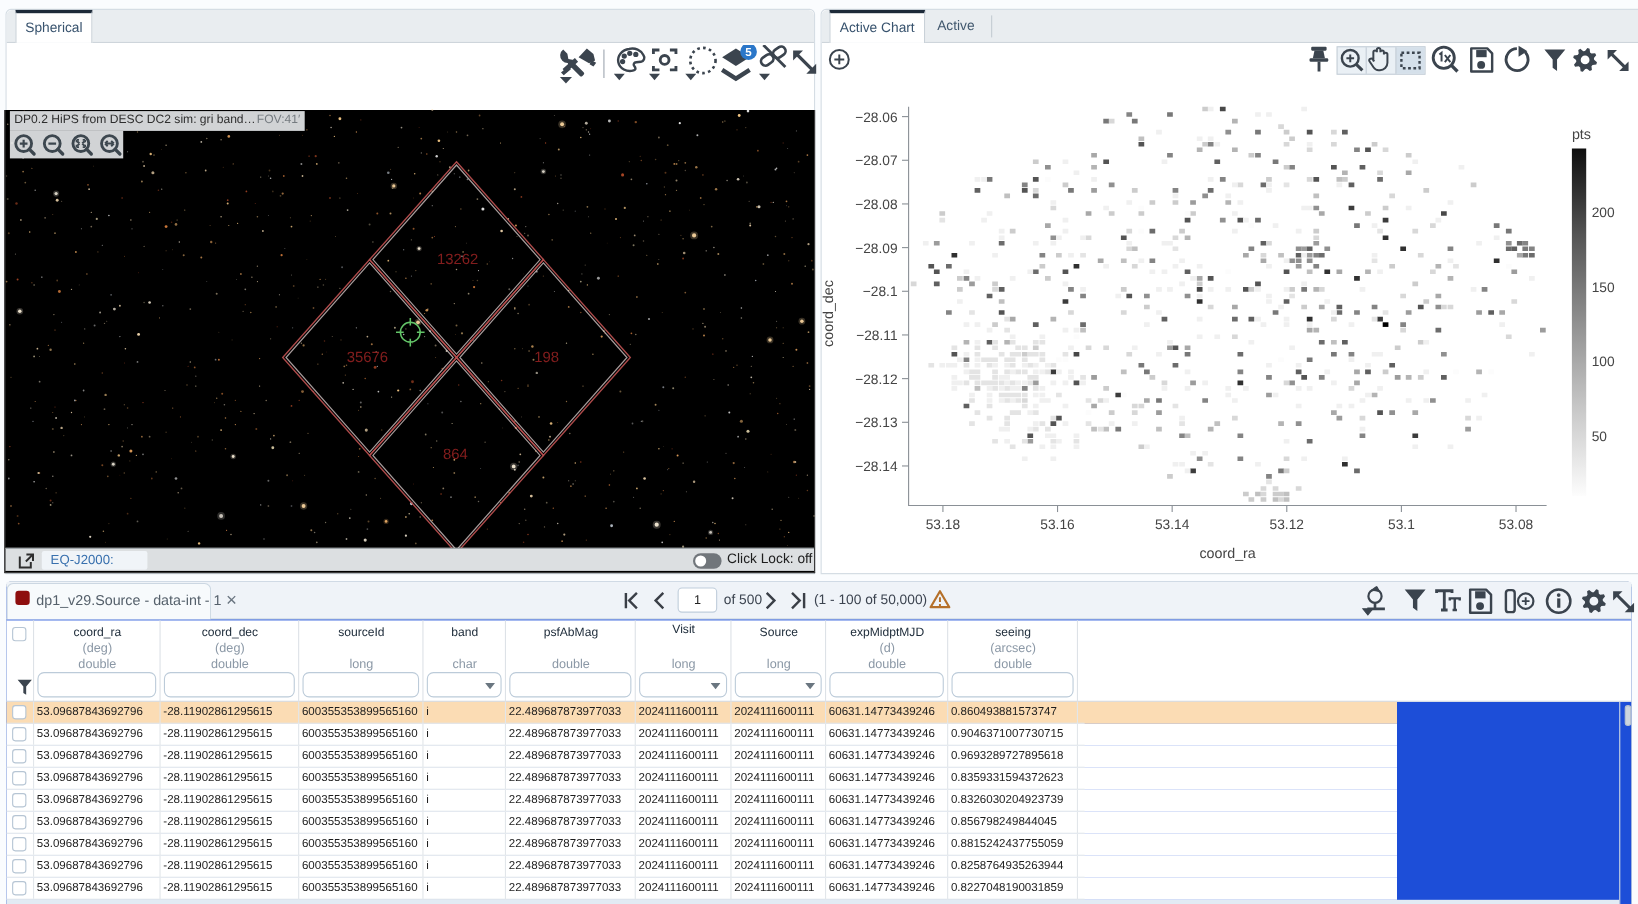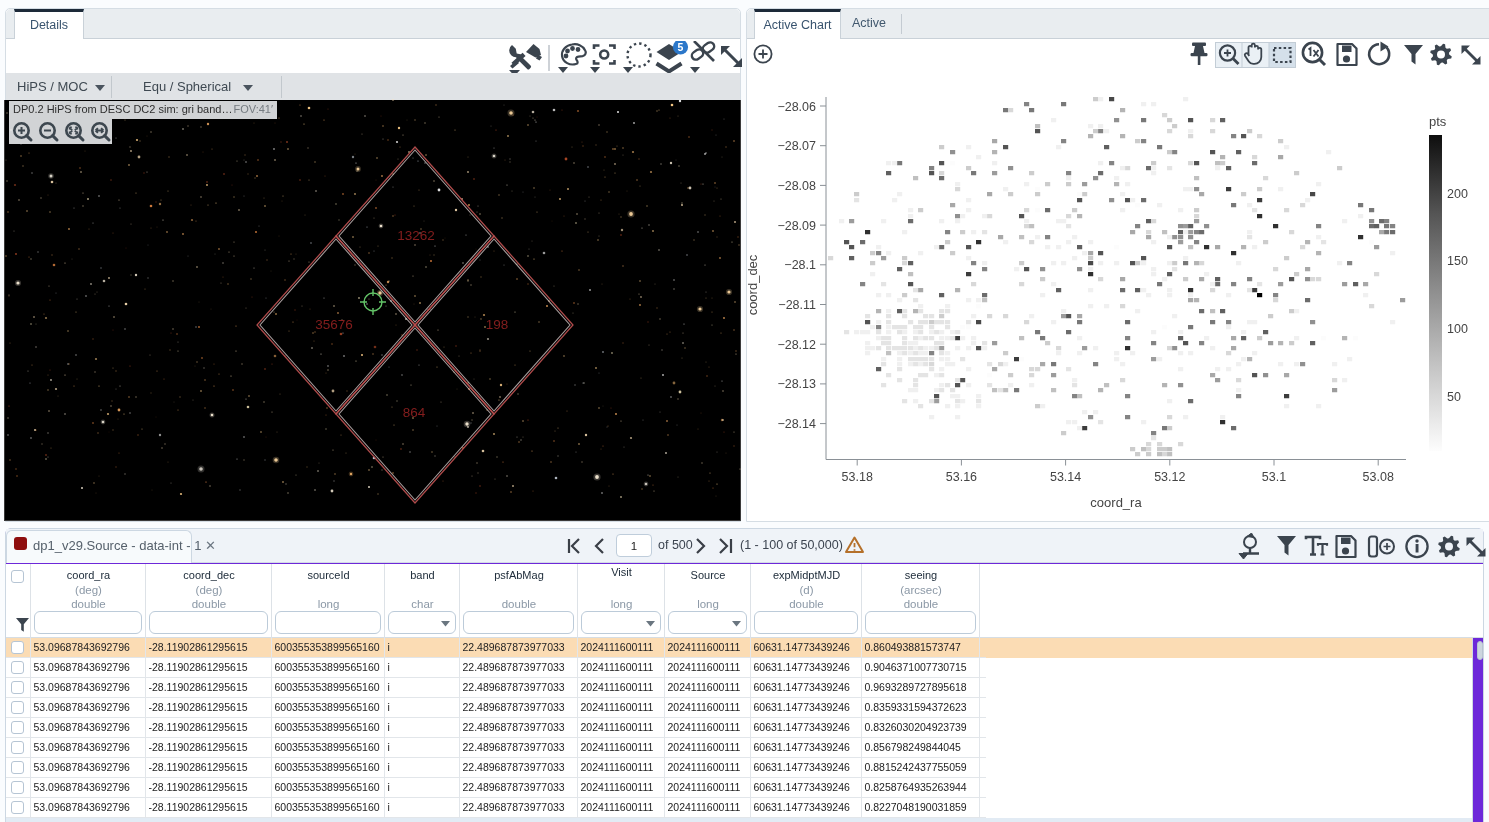--- a/index.html
+++ b/index.html
@@ -11,28 +11,28 @@
   border-left:1px solid #c9d1d8;border-right:1px solid #c9d1d8;color:#38536e;
   font-size:12.5px;text-align:center;line-height:26px}
 .tab-in{position:absolute;top:0;height:30px;color:#41586e;font-size:12.5px;text-align:center;line-height:29px}
 .icn{position:absolute}
 svg{display:block}
 .hdrname{position:absolute;font-size:11px;color:#202e3c;text-align:center;white-space:nowrap}
 .hdrsub{position:absolute;font-size:11.5px;color:#8b98a6;text-align:center;white-space:nowrap}
 .finput{position:absolute;height:23px;background:#fff;border:1px solid #bccbd9;border-radius:6px}
 .cell{font-size:10.5px;color:#1c1c1c;white-space:nowrap;overflow:hidden;padding:3px 0 0 2.5px;
   border-right:1px solid #e2e6ea;height:20px}
-.row{position:absolute;left:0;height:20px;width:1466px;background:#fff}
+.row{position:absolute;left:0;height:20px;width:1264px;background:#fff}
 .rwrap{position:absolute;left:0;top:0;height:20px;display:flex;border-bottom:1px solid #e2e6ea}
 .cbx{width:13px;height:13px;border:1px solid #b6c5d4;border-radius:3px;background:#fff;margin:3px 0 0 5px}
 </style></head>
 <body>
 <div class="panel" style="left:5px;top:8px;width:736px;height:514px;border-radius:5px 5px 0 0">
 <div class="tabstrip"></div>
-<div class="tab-act" style="left:8px;width:70px">Details</div>
+<div class="tab-act" style="left:8px;width:70px">Spherical</div>
 <svg class="icn" style="left:500px;top:32px" width="240" height="38" viewBox="0 0 240 38">
 <g fill="#3b444e" stroke="none">
 
  <path d="M6 4 a6.8 6.8 0 1 0 9.5 9.5 l-4.8 -0.9 -0.9 -4.8 z"></path>
  <rect x="13" y="13" width="18" height="4.8" rx="1.6" transform="rotate(45 13 13)"></rect>
  <path d="M20 11 l7.5 -8 6 5 1.5 6 -5.5 2.5 z"></path>
  <path d="M31.5 13.5 l4.5 2.5 -2.5 3.5 -3.5 -2 z"></path>
  <rect x="7" y="21.2" width="15" height="4.4" transform="rotate(-42 7 23.5)"></rect>
  <path d="M13.5 21.5 l2.5 2.5 M13 22 l-6.5 5.5 -2.5 -2.5 6.5 -5.5 z"></path>
  <path d="M3 29 l11 0 -5.5 6 z"></path>
@@ -66,32 +66,20 @@
  <path d="M188 0 L208 20" stroke-width="2.6"></path>
  <path d="M184 26 l10 0 -5 6 z" fill="#3b444e" stroke="none"></path>
 
  <path d="M218 8 L233 23" stroke-width="3"></path>
  <path d="M215 14 l0 -9 9 0 z" fill="#3b444e" stroke="none"></path>
  <path d="M236 17 l0 9 -9 0 z" fill="#3b444e" stroke="none"></path>
 </g>
 <circle cx="174.5" cy="6" r="7.6" fill="#2b77c9"></circle>
 <text x="174.5" y="10" font-size="10.5" font-weight="bold" fill="#fff" text-anchor="middle" font-family="Liberation Sans">5</text>
 </svg>
-<div class="abs" style="left:0;top:64px;width:734px;height:28px;background:#e0e3e6;border-bottom:1px solid #c8cdd2">
-      <span class="abs" style="left:11px;top:6px;font-size:13px;color:#3f4952">HiPS / MOC</span>
-      <svg class="abs" style="left:88px;top:11px" width="12" height="8">
-        <path d="M1 1 L11 1 L6 7 Z" fill="#4a545e"></path>
-      </svg>
-      <div class="abs" style="left:105px;top:3px;width:1px;height:22px;background:#c2c8cd"></div>
-      <span class="abs" style="left:137px;top:6px;font-size:13px;color:#3f4952">Equ / Spherical</span>
-      <svg class="abs" style="left:236px;top:11px" width="12" height="8">
-        <path d="M1 1 L11 1 L6 7 Z" fill="#4a545e"></path>
-      </svg>
-      <div class="abs" style="left:275px;top:3px;width:1px;height:22px;background:#c2c8cd"></div>
-    </div>
 </div>
 <div class="abs" style="left:4px;top:100px;width:737px;height:421px;background:#000;border:1px solid #3a3a3a;border-top:none">
 <svg class="abs" style="left:-4px;top:-100px" width="1489" height="822" viewBox="0 0 1489 822">
       <circle cx="243" cy="160" r="0.4" fill="#f7ecd8" fill-opacity="0.57"></circle>
 <circle cx="274" cy="123" r="0.4" fill="#d97f3e" fill-opacity="0.52"></circle>
 <circle cx="56" cy="136" r="0.8" fill="#eaa55f" fill-opacity="0.36"></circle>
 <circle cx="169" cy="350" r="0.7" fill="#b98c55" fill-opacity="0.50"></circle>
 <circle cx="723" cy="119" r="0.5" fill="#ffffff" fill-opacity="0.37"></circle>
 <circle cx="92" cy="223" r="0.5" fill="#ffffff" fill-opacity="0.59"></circle>
 <circle cx="475" cy="249" r="0.4" fill="#d97f3e" fill-opacity="0.33"></circle>
@@ -980,20 +968,30 @@
       <circle cx="10.5" cy="10.5" r="7.2" stroke="#3d474f" stroke-width="2.6" fill="none"></circle>
       <path d="M15.6 15.6 L20 20" stroke="#3d474f" stroke-width="3" stroke-linecap="round"></path>
       <path d="M7.2 8.4 l2 2 M13.8 8.4 l-2 2 M7.2 12.6 l2 -2 M13.8 12.6 l-2 -2" stroke="#3d474f" stroke-width="1.8"></path>
       <path d="M6.6 7.2 l2.2 0 M6.6 7.2 l0 2.2 M14.4 7.2 l-2.2 0 M14.4 7.2 l0 2.2 M6.6 13.8 l2.2 0 M6.6 13.8 l0 -2.2 M14.4 13.8 l-2.2 0 M14.4 13.8 l0 -2.2" stroke="#3d474f" stroke-width="1.6"></path>
     </svg>
 <svg class="abs" style="left:84px;top:20px" width="24" height="24" viewBox="0 0 24 24">
       <circle cx="10.5" cy="10.5" r="7.2" stroke="#3d474f" stroke-width="2.6" fill="none"></circle>
       <path d="M15.6 15.6 L20 20" stroke="#3d474f" stroke-width="3" stroke-linecap="round"></path>
       <path d="M6.5 10.5 h8 M6.5 10.5 l2.4 -2.4 M6.5 10.5 l2.4 2.4 M14.5 10.5 l-2.4 -2.4 M14.5 10.5 l-2.4 2.4" stroke="#3d474f" stroke-width="1.8"></path>
     </svg>
+<div class="abs" style="left:0;top:398px;width:735px;height:21px;background:#dcdfe1;border-top:1px solid #9aa0a5;white-space:nowrap">
+      <svg class="abs" style="left:11px;top:3px" width="16" height="16" viewBox="0 0 16 16">
+        <path d="M2 4 v10 h10 v-5 M8 2 h6 v6 M14 2 L7.5 8.5" stroke="#2e2e2e" stroke-width="1.8" fill="none"></path>
+      </svg>
+      <div class="abs" style="left:33px;top:2px;width:96px;height:17px;background:#f0f4f8;border-radius:2px;font-size:12px;color:#3870ae;padding:1px 0 0 8px">EQ-J2000:</div>
+      <div class="abs" style="left:625px;top:4px;width:26px;height:14px;background:#71767b;border-radius:7px">
+        <div class="abs" style="left:2px;top:2px;width:10px;height:10px;background:#fff;border-radius:50%"></div>
+      </div>
+      <span class="abs" style="left:656px;top:2px;font-size:12.5px;color:#1e1e1e;white-space:nowrap">Click Lock: off</span>
+    </div>
 </div>
 <div class="panel" style="left:746px;top:8px;width:798px;height:514px;border-radius:5px 5px 0 0">
 <div class="tabstrip"></div>
 <div class="tab-act" style="left:7px;width:87px">Active Chart</div>
 <div class="tab-in" style="left:96px;width:52px">Active</div>
 <div class="abs" style="left:154px;top:5px;width:1px;height:20px;background:#c4cbd2"></div>
 <svg class="icn" style="left:6px;top:35px" width="20" height="20" viewBox="0 0 20 20">
 <circle cx="10" cy="10" r="8.6" stroke="#3b444e" stroke-width="1.8" fill="none"></circle>
 <path d="M5.5 10 h9 M10 5.5 v9" stroke="#3b444e" stroke-width="1.8"></path>
     </svg>
@@ -1112,21 +1110,21 @@
         <stop offset="1" stop-color="#fdfdfd"></stop>
       </linearGradient>
     </defs>
 <rect x="1429" y="135" width="13" height="316" fill="url(#cb)"></rect>
 <text x="1429" y="126" font-size="13" fill="#444" font-family="Liberation Sans">pts</text>
 <text x="1447" y="197.5" font-size="12.5" fill="#444" font-family="Liberation Sans">200</text>
 <text x="1447" y="265.2" font-size="12.5" fill="#444" font-family="Liberation Sans">150</text>
 <text x="1447" y="332.9" font-size="12.5" fill="#444" font-family="Liberation Sans">100</text>
 <text x="1447" y="400.6" font-size="12.5" fill="#444" font-family="Liberation Sans">50</text>
 </svg>
-<div class="abs" style="left:5px;top:528px;width:1479px;height:294px;background:#6d28d9;border:1px solid #ccd7e2;border-bottom:none;border-radius:6px 6px 0 0">
+<div class="abs" style="left:5px;top:528px;width:1479px;height:294px;background:#1d4ed8;border:1px solid #ccd7e2;border-bottom:none;border-radius:6px 6px 0 0">
 <div class="abs" style="left:0;top:0;width:1477px;height:34px;background:#eff3f8;border-bottom:1px solid #d3dce5">
 <div class="abs" style="left:0px;top:1px;width:186px;height:33px;background:#f7fafc;border:1px solid #ccd7e2;border-bottom:none;border-radius:6px 6px 0 0"></div>
 <div class="abs" style="left:8px;top:8px;width:13px;height:13px;background:#8e0e0e;border-radius:3px"></div>
 <span class="abs" style="left:27px;top:9px;font-size:13px;color:#55606b">dp1_v29.Source - data-int - 1&nbsp;<span style="color:#6a7580">✕</span></span>
 <svg class="abs" style="left:559px;top:8px" width="300" height="19" viewBox="0 0 300 19">
 <g stroke="#3a3f47" stroke-width="2.2" fill="none">
  <path d="M4 2 v14 M14 2 l-7 7 7 7"></path>
  <path d="M38 2 l-7 7 7 7"></path>
  <path d="M132 2 l7 7 -7 7"></path>
  <path d="M155 2 l7 7 -7 7 M166 2 v14"></path>

